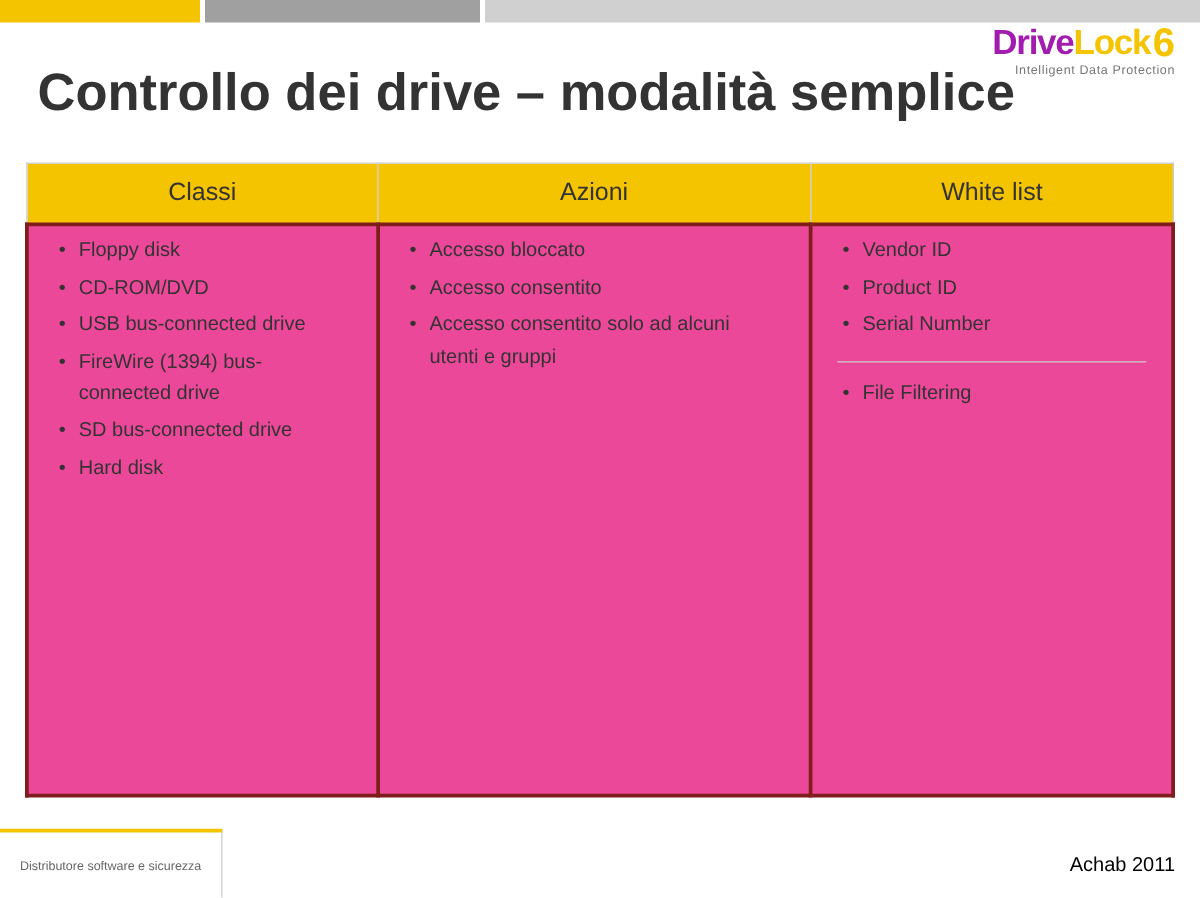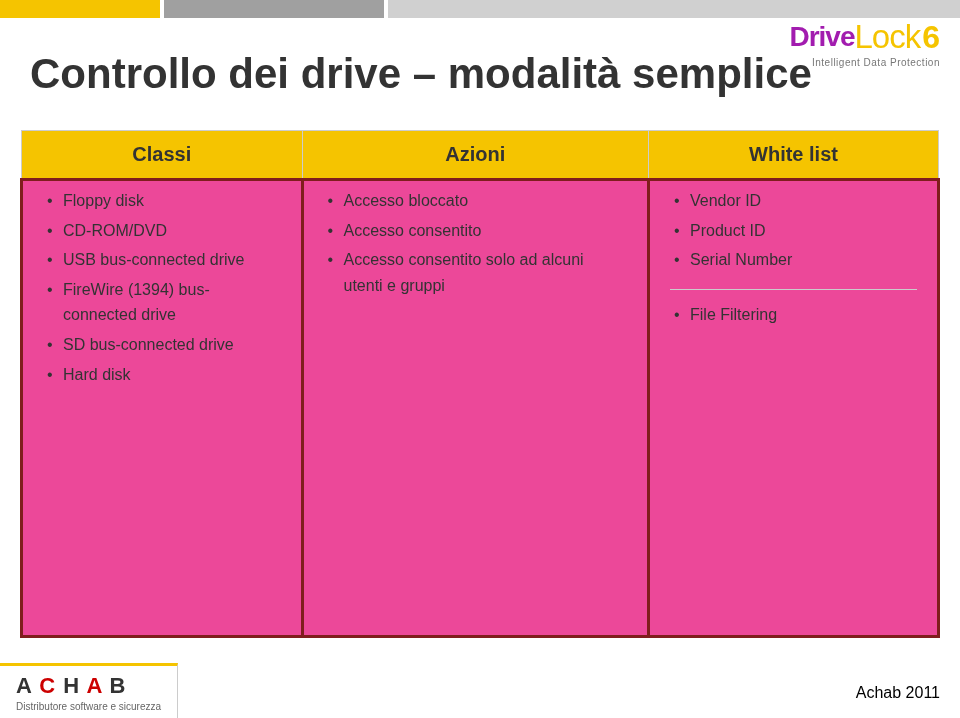--- a/index.html
+++ b/index.html
@@ -54,22 +54,22 @@
       gap: 0;
     }
 
     .logo-text-drive {
       font-size: 28px;
       font-weight: bold;
       color: #a21caf;
       letter-spacing: -1px;
     }
     .logo-text-lock {
-      font-size: 33px;
-      font-weight: normal;
+      font-size: 28px;
+      font-weight: bold;
       color: #F5C400;
       letter-spacing: -1px;
     }
     .logo-six {
       font-size: 32px;
       font-weight: bold;
       color: #F5C400;
       margin-left: 2px;
       vertical-align: super;
       line-height: 1;
@@ -105,21 +105,21 @@
       width: 100%;
       border-collapse: collapse;
       height: 100%;
     }
 
     
     .header-row th {
       background: #F5C400;
       color: #333333;
       font-size: 20px;
-      font-weight: bold;
+      font-weight: normal;
       padding: 12px 16px;
       text-align: center;
       border: 1px solid #cccccc;
     }
 
     
     .content-row td {
       vertical-align: top;
       padding: 7px 20px;
       border: 3px solid #7f1d1d;
@@ -252,23 +252,16 @@
               <li><span>File Filtering</span></li>
             </ul>
           </div>
         </td>
       </tr>
     </tbody>
   </table>
 </div>
 
 <div class="achab-block">
-  <div class="achab-logo">
-    <span style="font-size:22px;font-weight:bold;color:#333;">A</span>
-    <span style="font-size:22px;font-weight:bold;color:#cc0000;">C</span>
-    <span style="font-size:22px;font-weight:bold;color:#333;">H</span>
-    <span style="font-size:22px;font-weight:bold;color:#cc0000;">A</span>
-    <span style="font-size:22px;font-weight:bold;color:#333;">B</span>
-  </div>
   <div class="achab-tagline">Distributore software e sicurezza</div>
 </div>
 
 <div style="position:absolute;bottom:16px;right:20px;">Achab 2011</div>
 
 </body></html>

